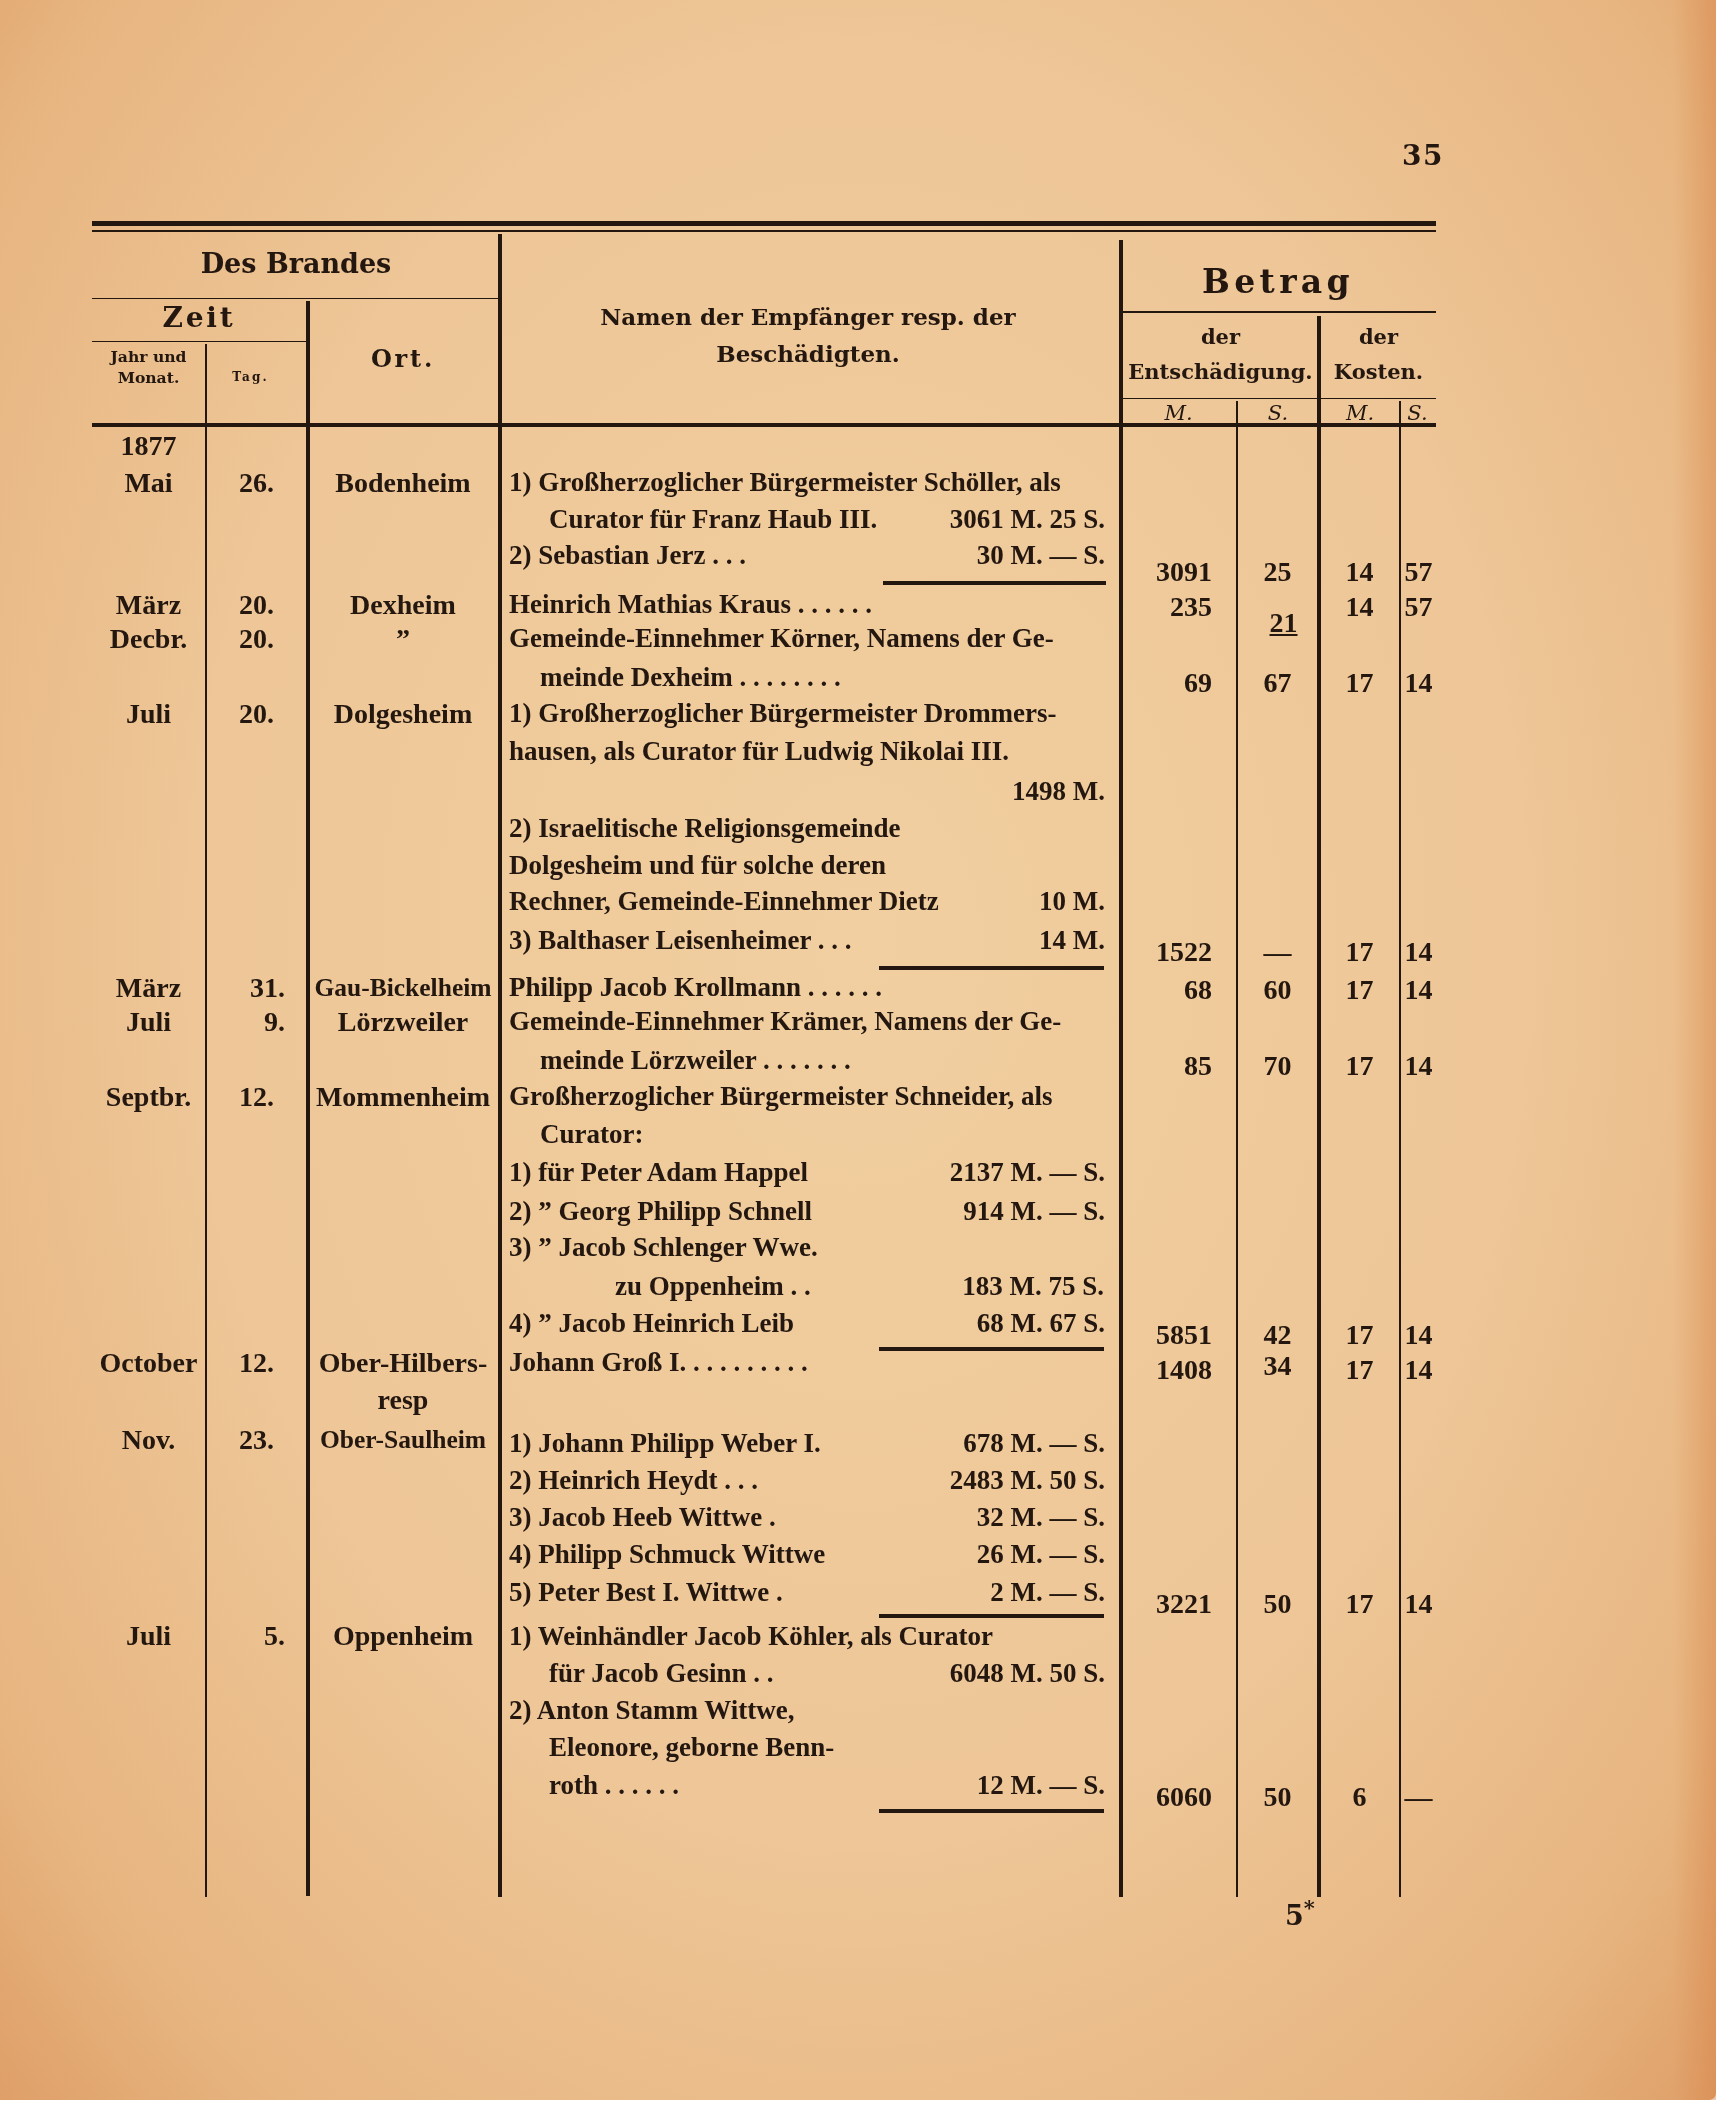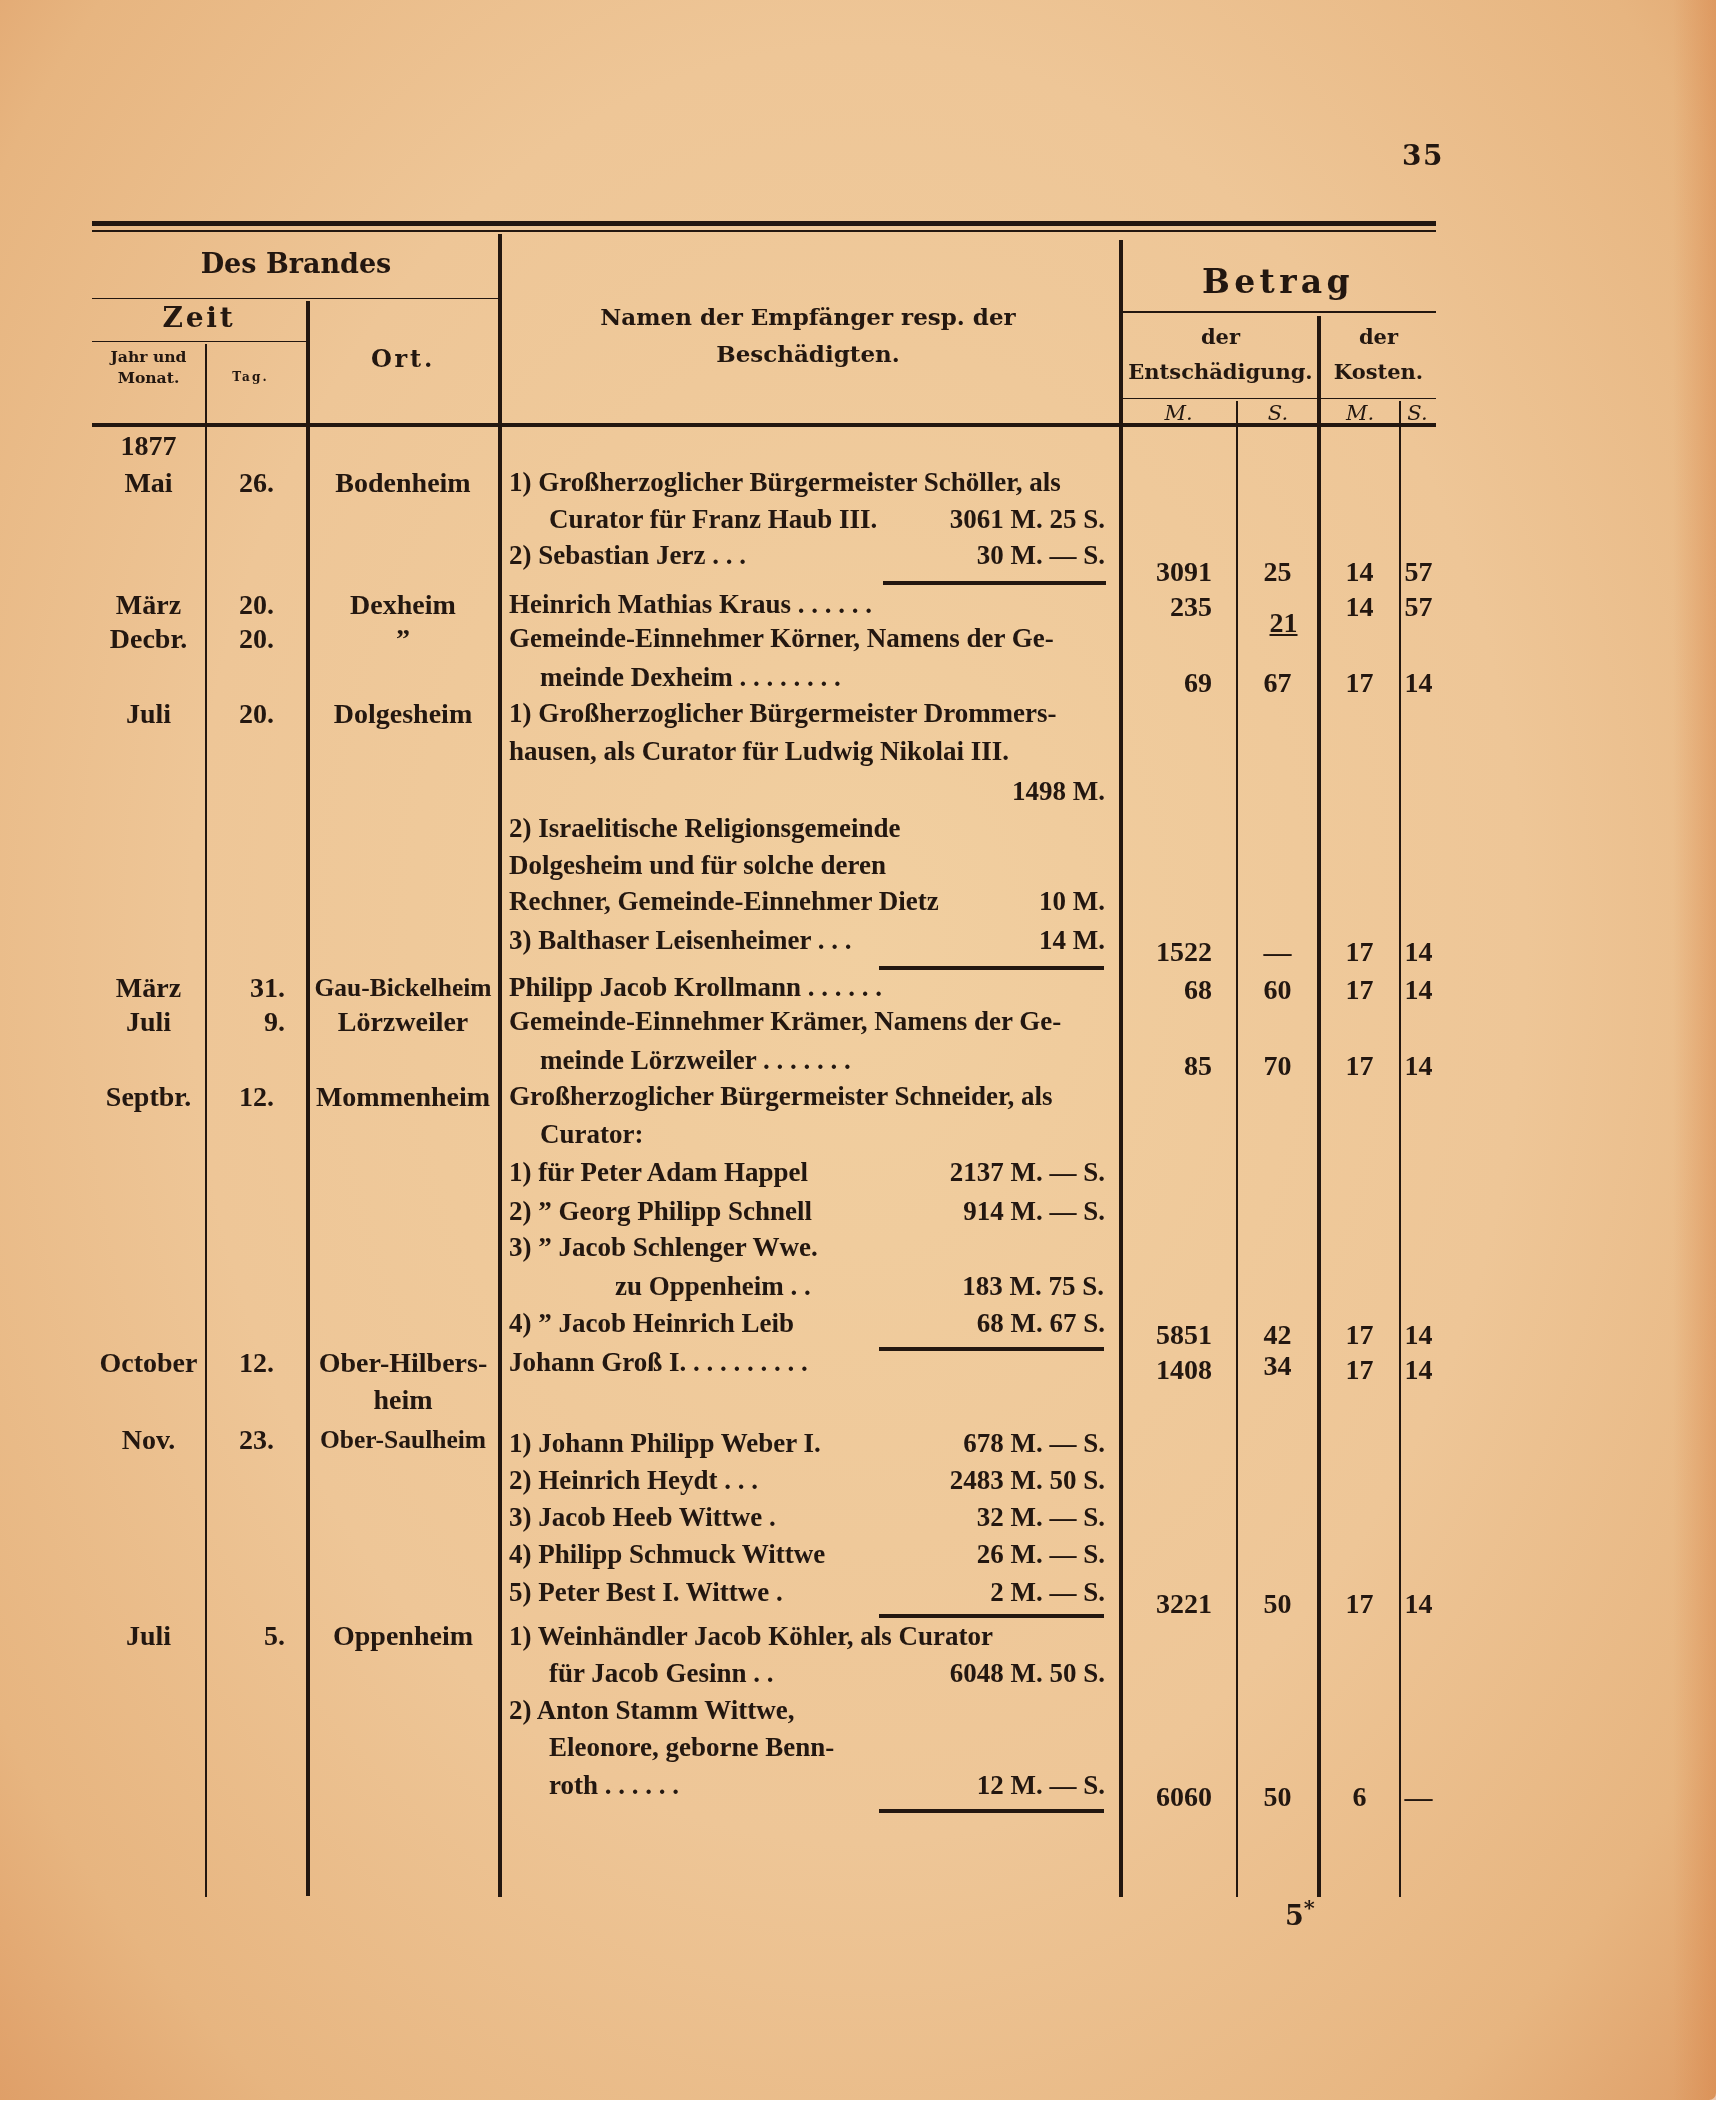--- a/index.html
+++ b/index.html
@@ -232,21 +232,21 @@
     <div class="cell r" style="left:1123px;top:1316px;width:89px;">5851</div>
     <div class="cell c" style="left:1238px;top:1316px;width:79px;">42</div>
     <div class="cell c" style="left:1320px;top:1316px;width:79px;">17</div>
     <div class="cell c" style="left:1401px;top:1316px;width:35px;">14</div>
   </div>
 
   <div>
     <div class="cell c" style="left:92px;top:1344px;width:113px;">October</div>
     <div class="cell c" style="left:206px;top:1344px;width:101px;">12.</div>
     <div class="cell c" style="left:306px;top:1344px;width:194px;">Ober-Hilbers-</div>
-    <div class="cell c" style="left:306px;top:1381px;width:194px;">heim</div>
+    <div class="cell c" style="left:306px;top:1381px;width:194px;">resp</div>
     <div class="name-line" style="top:1344px;">
         <span>Johann Groß I. . . . . . . . . .</span>
         <span class="amt"></span>
       </div>
     <div class="cell r" style="left:1123px;top:1351px;width:89px;">1408</div>
     <div class="cell c" style="left:1238px;top:1347px;width:79px;">34</div>
     <div class="cell c" style="left:1320px;top:1351px;width:79px;">17</div>
     <div class="cell c" style="left:1401px;top:1351px;width:35px;">14</div>
   </div>
 

